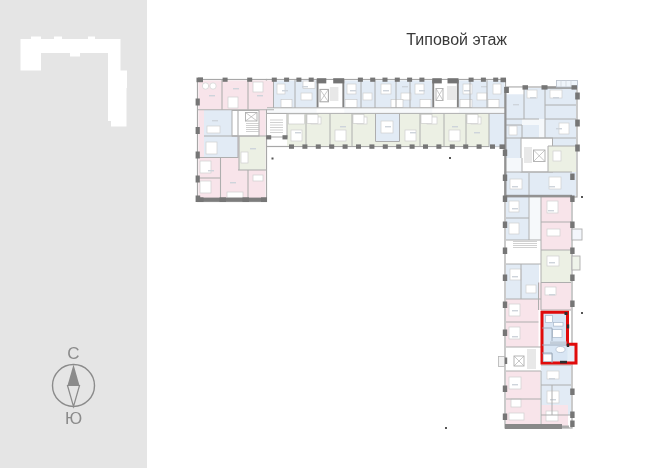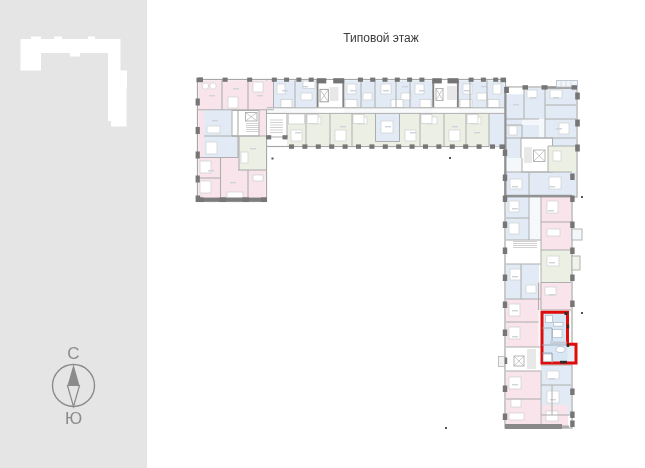--- a/index.html
+++ b/index.html
@@ -1,17 +1,17 @@
 <!DOCTYPE html>
 <html><head>
 <meta charset="utf-8">
 <style>
   html,body{margin:0;padding:0;width:645px;height:468px;background:#ffffff;overflow:hidden;}
   body{font-family:"Liberation Sans", sans-serif;position:relative;}
-  .title{position:absolute;left:255px;top:31px;width:252px;text-align:center;font-size:12px;color:#3a3a3a;}
+  .title{position:absolute;left:255px;top:31px;width:252px;text-align:right;font-size:16px;color:#3a3a3a;}
   svg{position:absolute;left:0;top:0;}
 </style>
 </head>
 <body>
 
 <svg width="645" height="468" viewBox="0 0 645 468">
   <defs>
       <filter id="soft" x="-2%" y="-2%" width="104%" height="104%">
         <feGaussianBlur stdDeviation="0.38"></feGaussianBlur>
       </filter>

